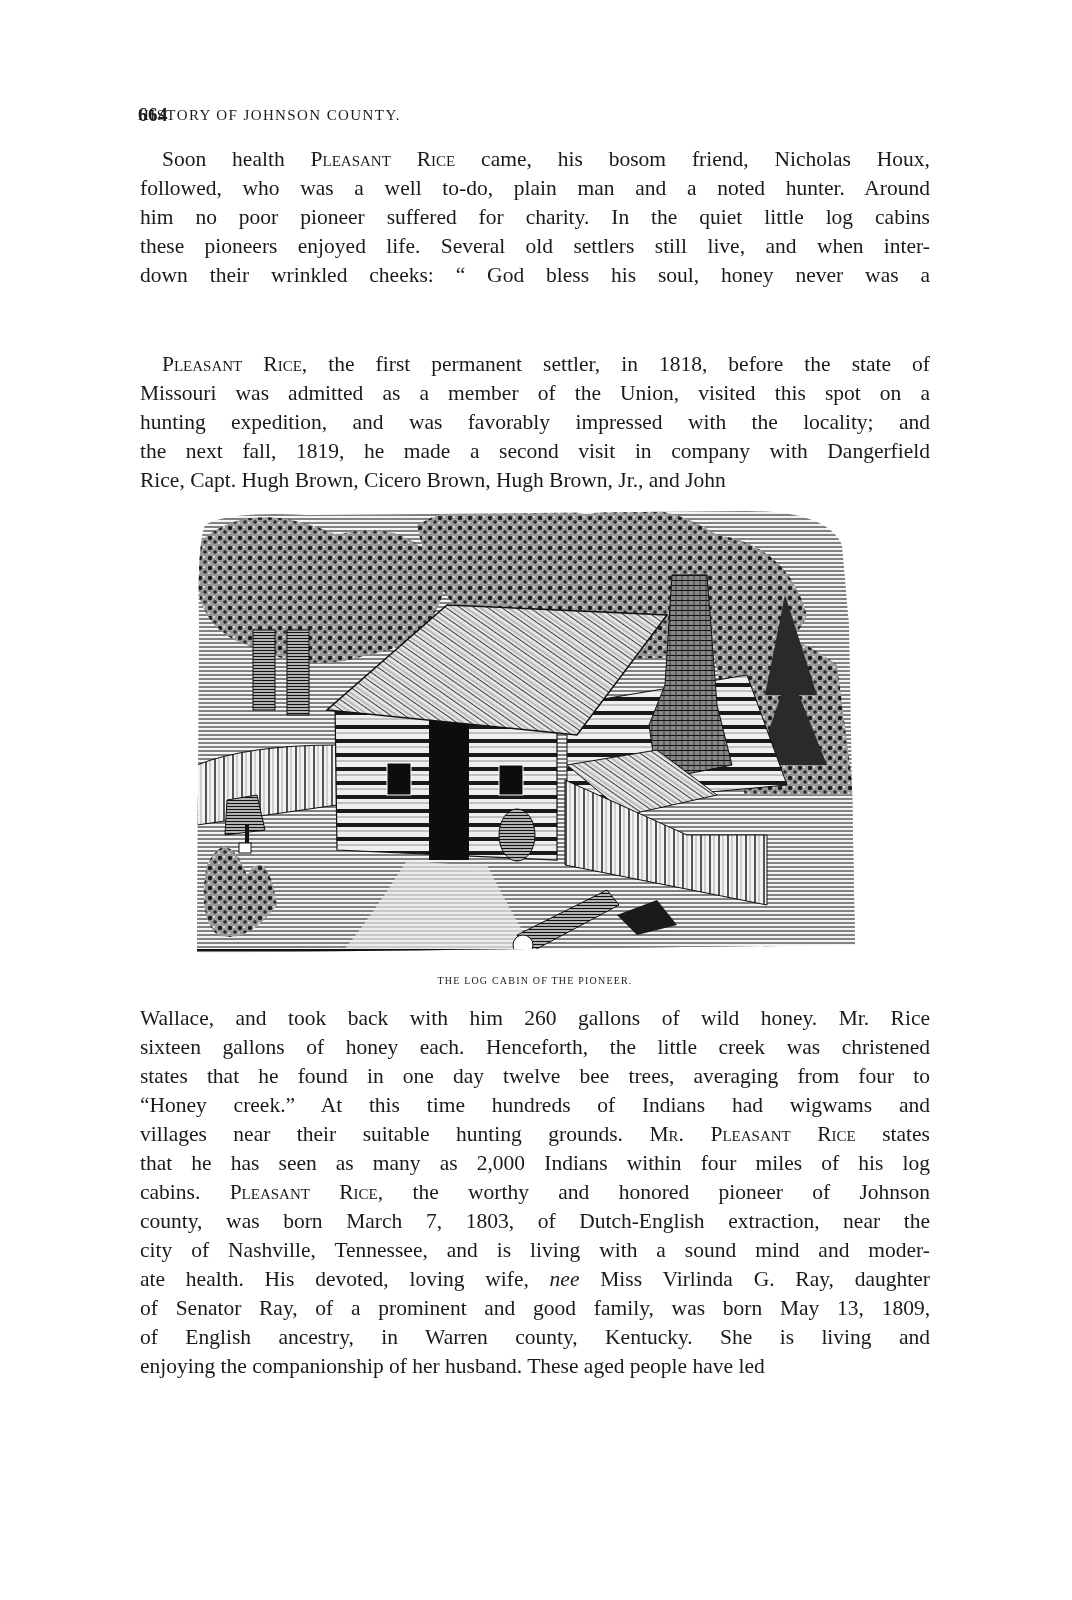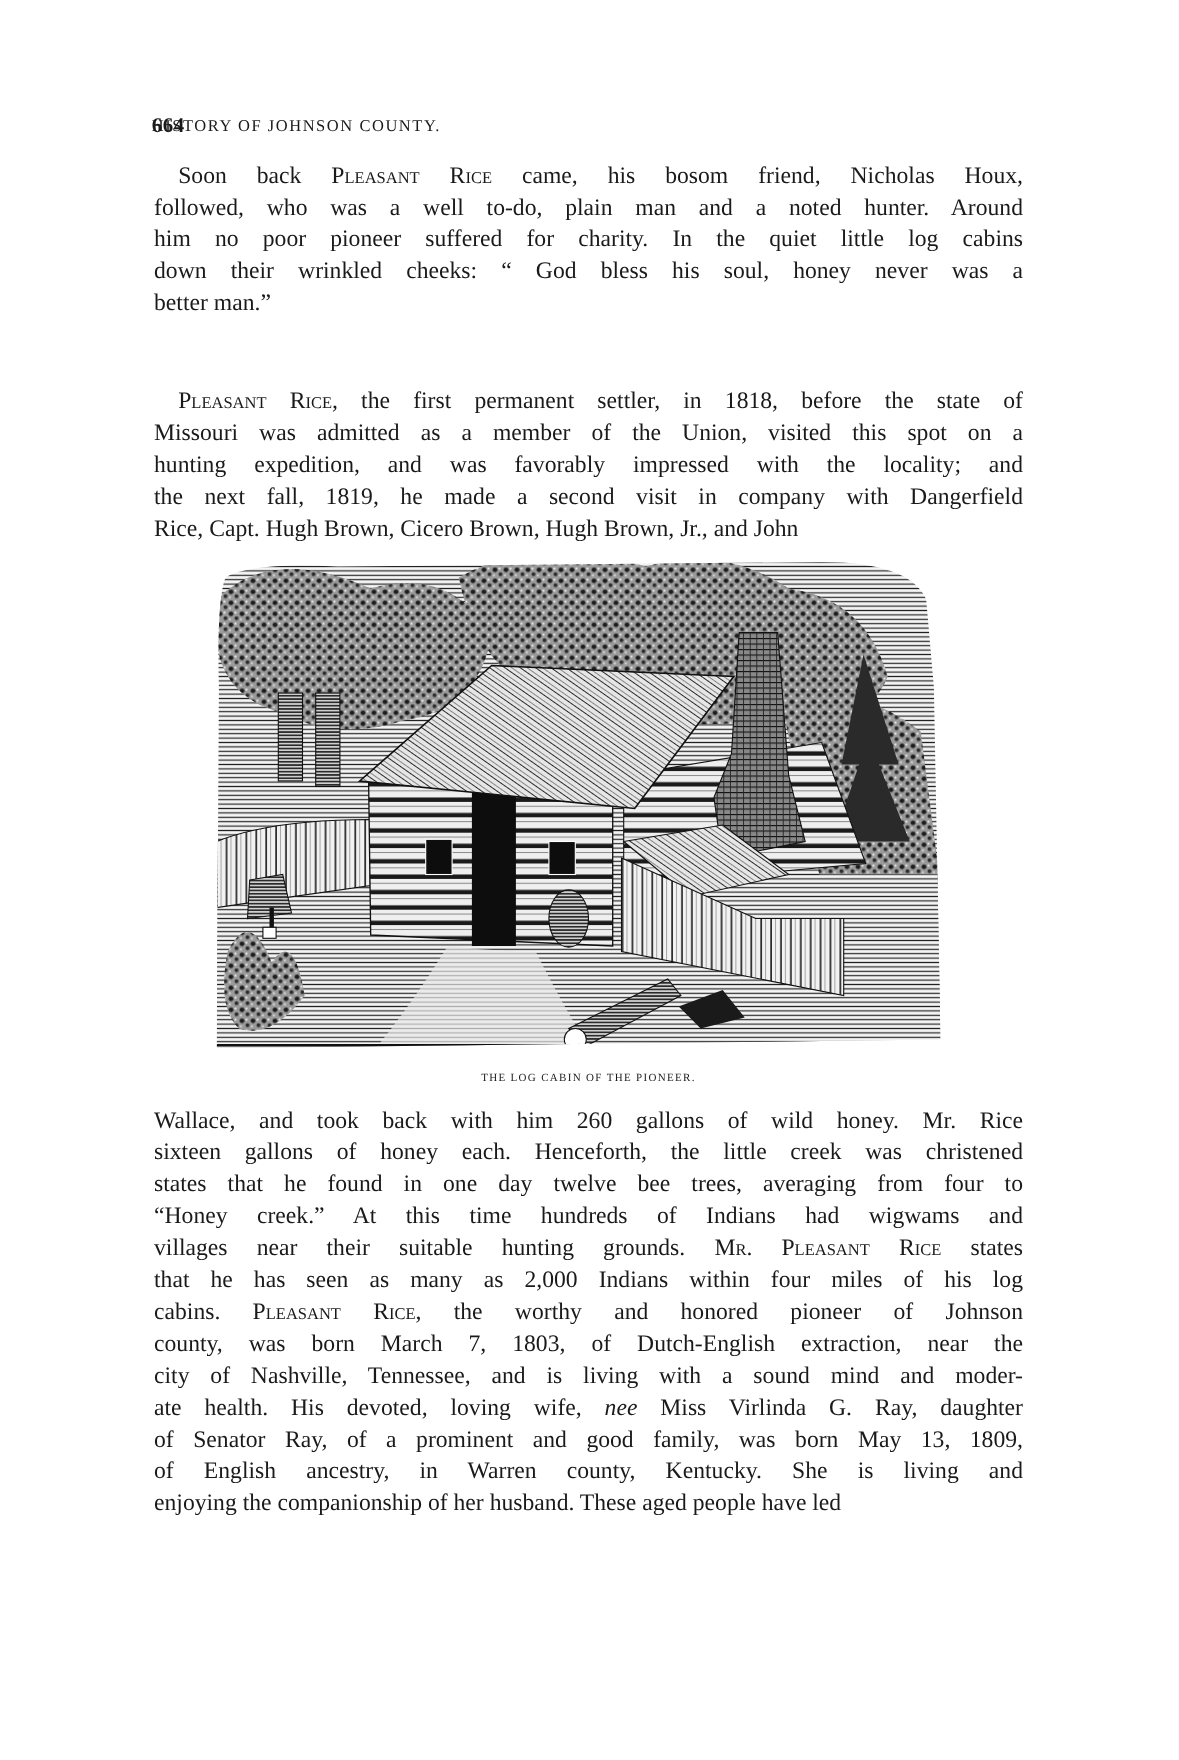--- a/index.html
+++ b/index.html
@@ -27,25 +27,25 @@
 <body>
 
 <div class="page">
 
   <div class="running-head">
     <span class="page-number">664</span>
     <span class="running-title">HISTORY OF JOHNSON COUNTY.</span>
   </div>
 
   <div class="text-block block1">
-      <span class="line indent"><span>Soon back </span><span class="sc">Pleasant Rice</span><span> came, his bosom friend, Nicholas Houx,</span></span>
+      <span class="line indent"><span>Soon health </span><span class="sc">Pleasant Rice</span><span> came, his bosom friend, Nicholas Houx,</span></span>
       <span class="line"><span>followed, who was a well to-do, plain man and a noted hunter.  Around</span></span>
       <span class="line"><span>him no poor pioneer suffered for charity.  In the quiet little log cabins</span></span>
+      <span class="line"><span>these pioneers enjoyed life.  Several old settlers still live, and when inter-</span></span>
       <span class="line"><span>down their wrinkled cheeks: “ God bless his soul, honey never was a</span></span>
-      <span class="line last"><span>better man.”</span></span>
     </div>
   <div class="text-block block2">
       <span class="line indent"><span class="sc">Pleasant Rice</span><span>, the first permanent settler, in 1818, before the state of</span></span>
       <span class="line"><span>Missouri was admitted as a member of the Union, visited this spot on a</span></span>
       <span class="line"><span>hunting expedition, and was favorably impressed with the locality; and</span></span>
       <span class="line"><span>the next fall, 1819, he made a second visit in company with Dangerfield</span></span>
       <span class="line last"><span>Rice, Capt. Hugh Brown, Cicero Brown, Hugh Brown, Jr., and John</span></span>
     </div>
 
   <svg class="illustration" viewBox="0 0 673 465" xmlns="http://www.w3.org/2000/svg">

